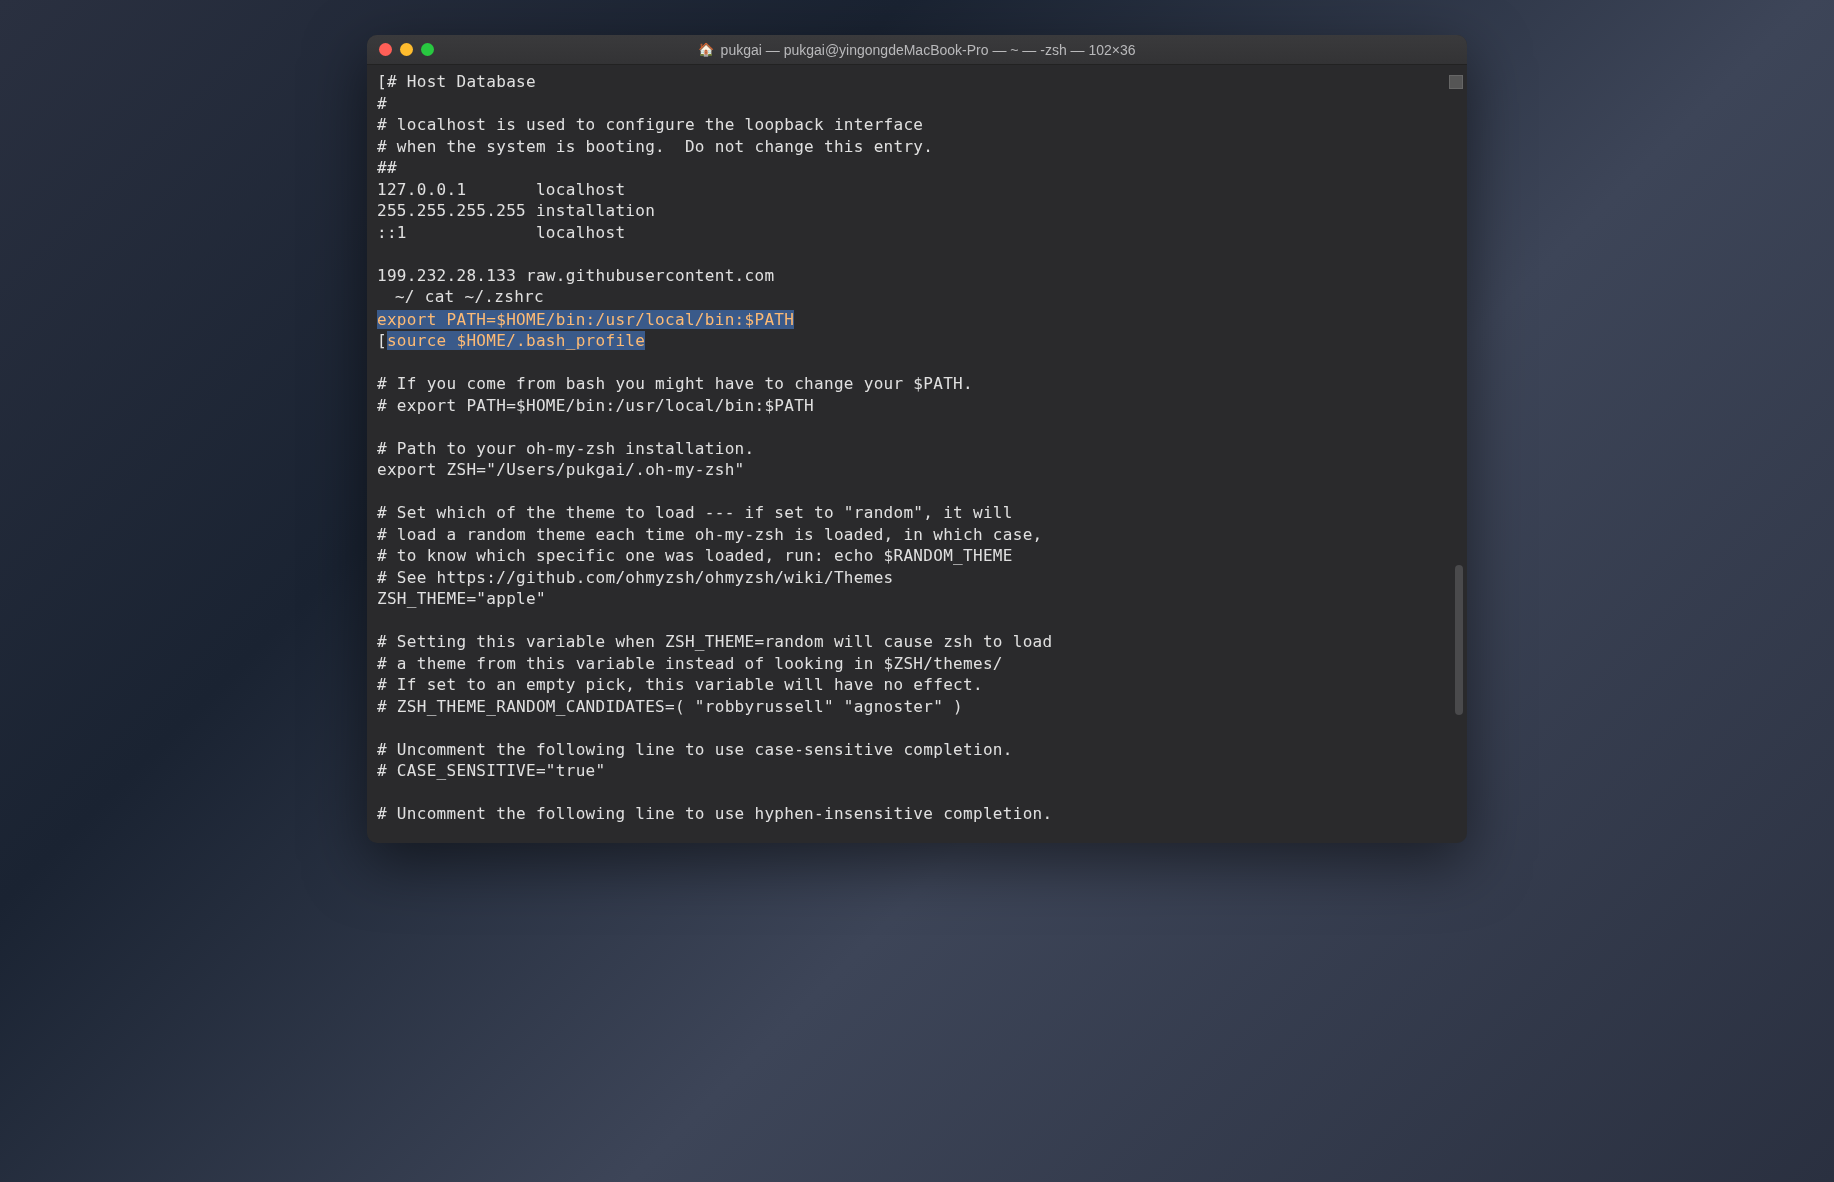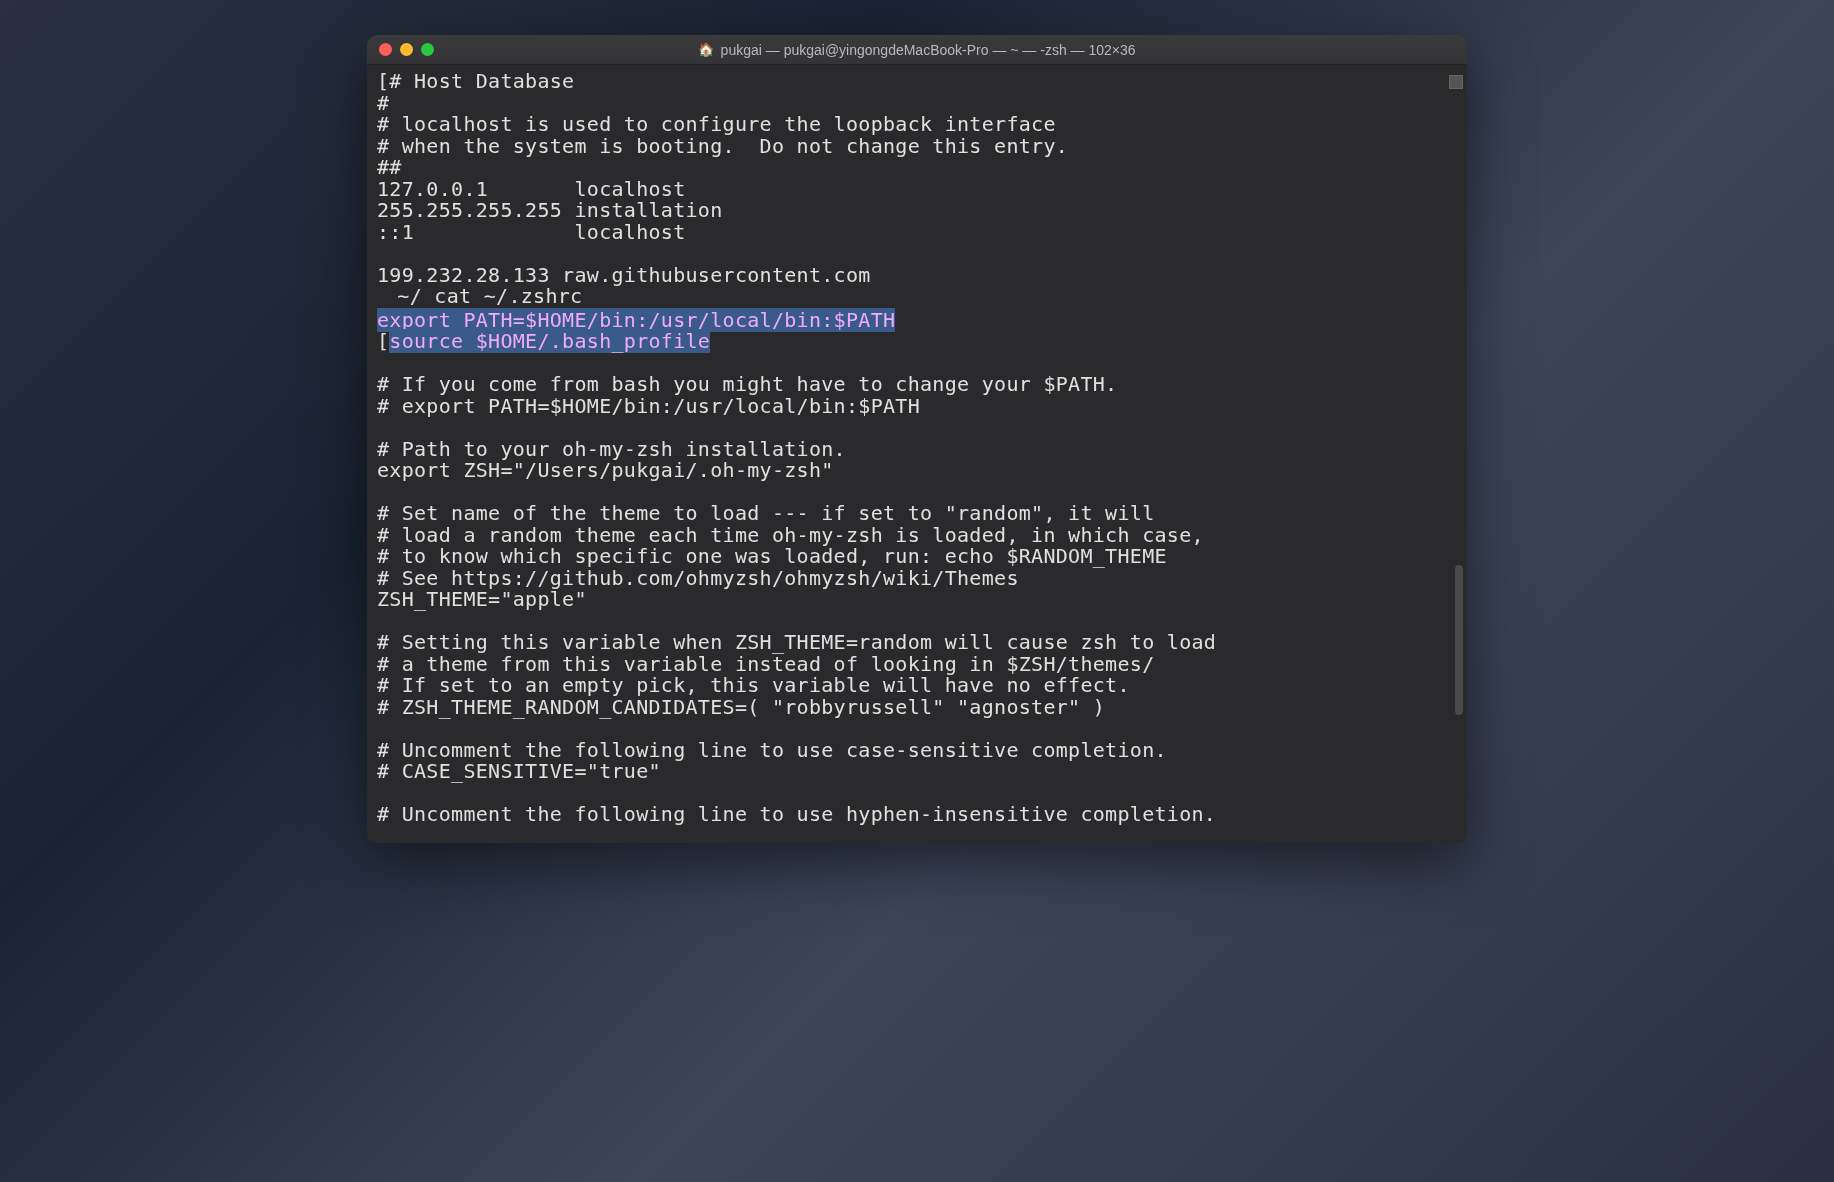--- a/index.html
+++ b/index.html
@@ -71,21 +71,21 @@
     }
     
     .home-icon {
       font-size: 13px;
     }
     
     .terminal-content {
       flex: 1;
       padding: 6px 10px;
       font-family: "SF Mono", "Menlo", "Monaco", monospace;
-      font-size: 20px;
+      font-size: 16px;
       line-height: 21.5px;
       color: #e0e0e0;
       overflow-y: auto;
       overflow-x: hidden;
       position: relative;
       letter-spacing: 0.3px;
     }
     
     .line {
       white-space: pre;
@@ -93,21 +93,21 @@
     }
     
     .apple-icon {
       color: #e040fb;
       margin-right: 8px;
       font-size: 14px;
     }
     
     .highlighted {
       background: #3a5a8a;
-      color: #f0abfc;
+      color: #fdba74;
       display: inline;
     }
     
     .bracket {
       color: #e0e0e0;
     }
     
     .scrollbar-track {
       position: absolute;
       right: 4px;
@@ -160,21 +160,21 @@
       <div class="line"><span class="apple-icon"></span><span> ~/ cat ~/.zshrc</span></div>
       <div class="line"><span class="highlighted">export PATH=$HOME/bin:/usr/local/bin:$PATH</span></div>
       <div class="line"><span class="bracket">[</span><span class="highlighted">source $HOME/.bash_profile</span></div>
       <div class="line">&nbsp;</div>
       <div class="line"># If you come from bash you might have to change your $PATH.</div>
       <div class="line"># export PATH=$HOME/bin:/usr/local/bin:$PATH</div>
       <div class="line">&nbsp;</div>
       <div class="line"># Path to your oh-my-zsh installation.</div>
       <div class="line">export ZSH="/Users/pukgai/.oh-my-zsh"</div>
       <div class="line">&nbsp;</div>
-      <div class="line"># Set name of the theme to load --- if set to "random", it will</div>
+      <div class="line"># Set which of the theme to load --- if set to "random", it will</div>
       <div class="line"># load a random theme each time oh-my-zsh is loaded, in which case,</div>
       <div class="line"># to know which specific one was loaded, run: echo $RANDOM_THEME</div>
       <div class="line"># See https://github.com/ohmyzsh/ohmyzsh/wiki/Themes</div>
       <div class="line">ZSH_THEME="apple"</div>
       <div class="line">&nbsp;</div>
       <div class="line"># Setting this variable when ZSH_THEME=random will cause zsh to load</div>
       <div class="line"># a theme from this variable instead of looking in $ZSH/themes/</div>
       <div class="line"># If set to an empty pick, this variable will have no effect.</div>
       <div class="line"># ZSH_THEME_RANDOM_CANDIDATES=( "robbyrussell" "agnoster" )</div>
       <div class="line">&nbsp;</div>

